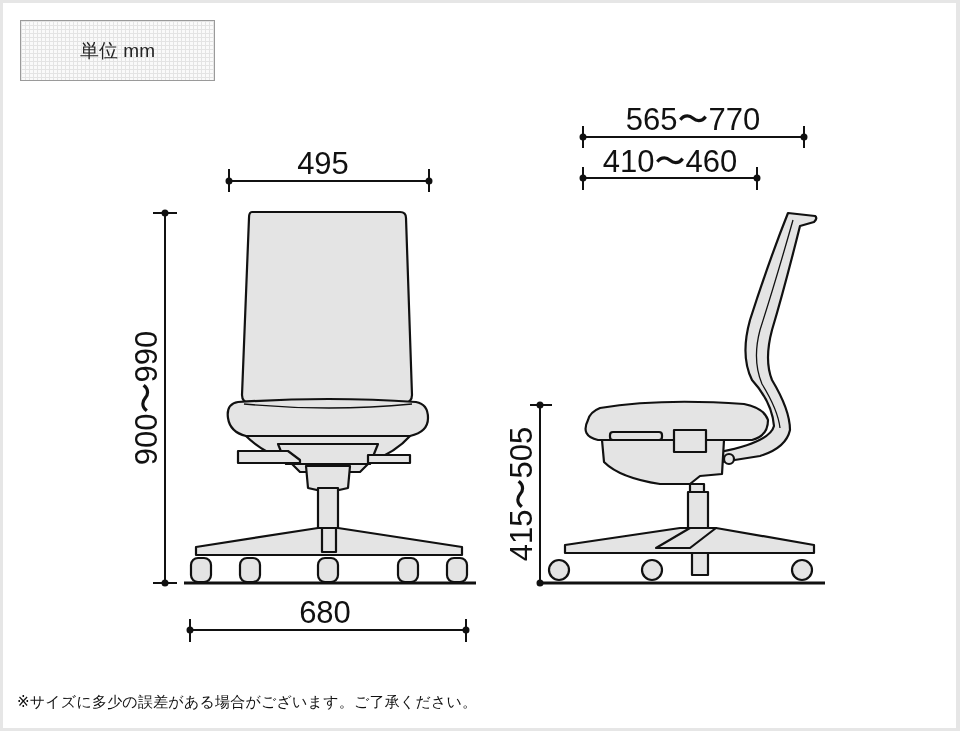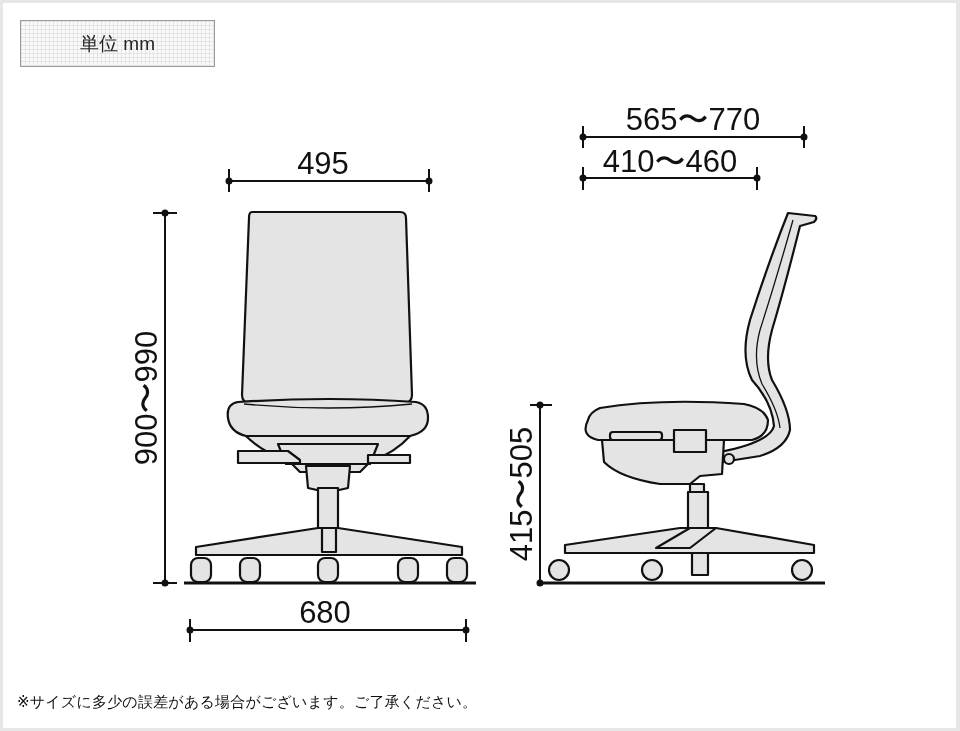--- a/index.html
+++ b/index.html
@@ -7,21 +7,21 @@
       width: 960px; height: 731px;
       background: #e6e6e6;
       font-family: "Liberation Sans", "DejaVu Sans", sans-serif;
       position: relative; overflow: hidden;
     }
     .frame {
       position: absolute; left: 3px; top: 3px; width: 953px; height: 725px;
       background: #ffffff;
     }
     .unit-box {
-      position: absolute; left: 20px; top: 20px; width: 195px; height: 47px;
+      position: absolute; left: 20px; top: 20px; width: 195px; height: 61px;
       border: 1px solid #9a9a9a; box-sizing: border-box;
       background-color: #fafafa;
       background-image:
         linear-gradient(#e4e4e4 1px, transparent 1px),
         linear-gradient(90deg, #e4e4e4 1px, transparent 1px);
       background-size: 4px 4px;
       display: flex; align-items: center; justify-content: center;
       font-size: 19px; color: #222;
     }
     .note {

